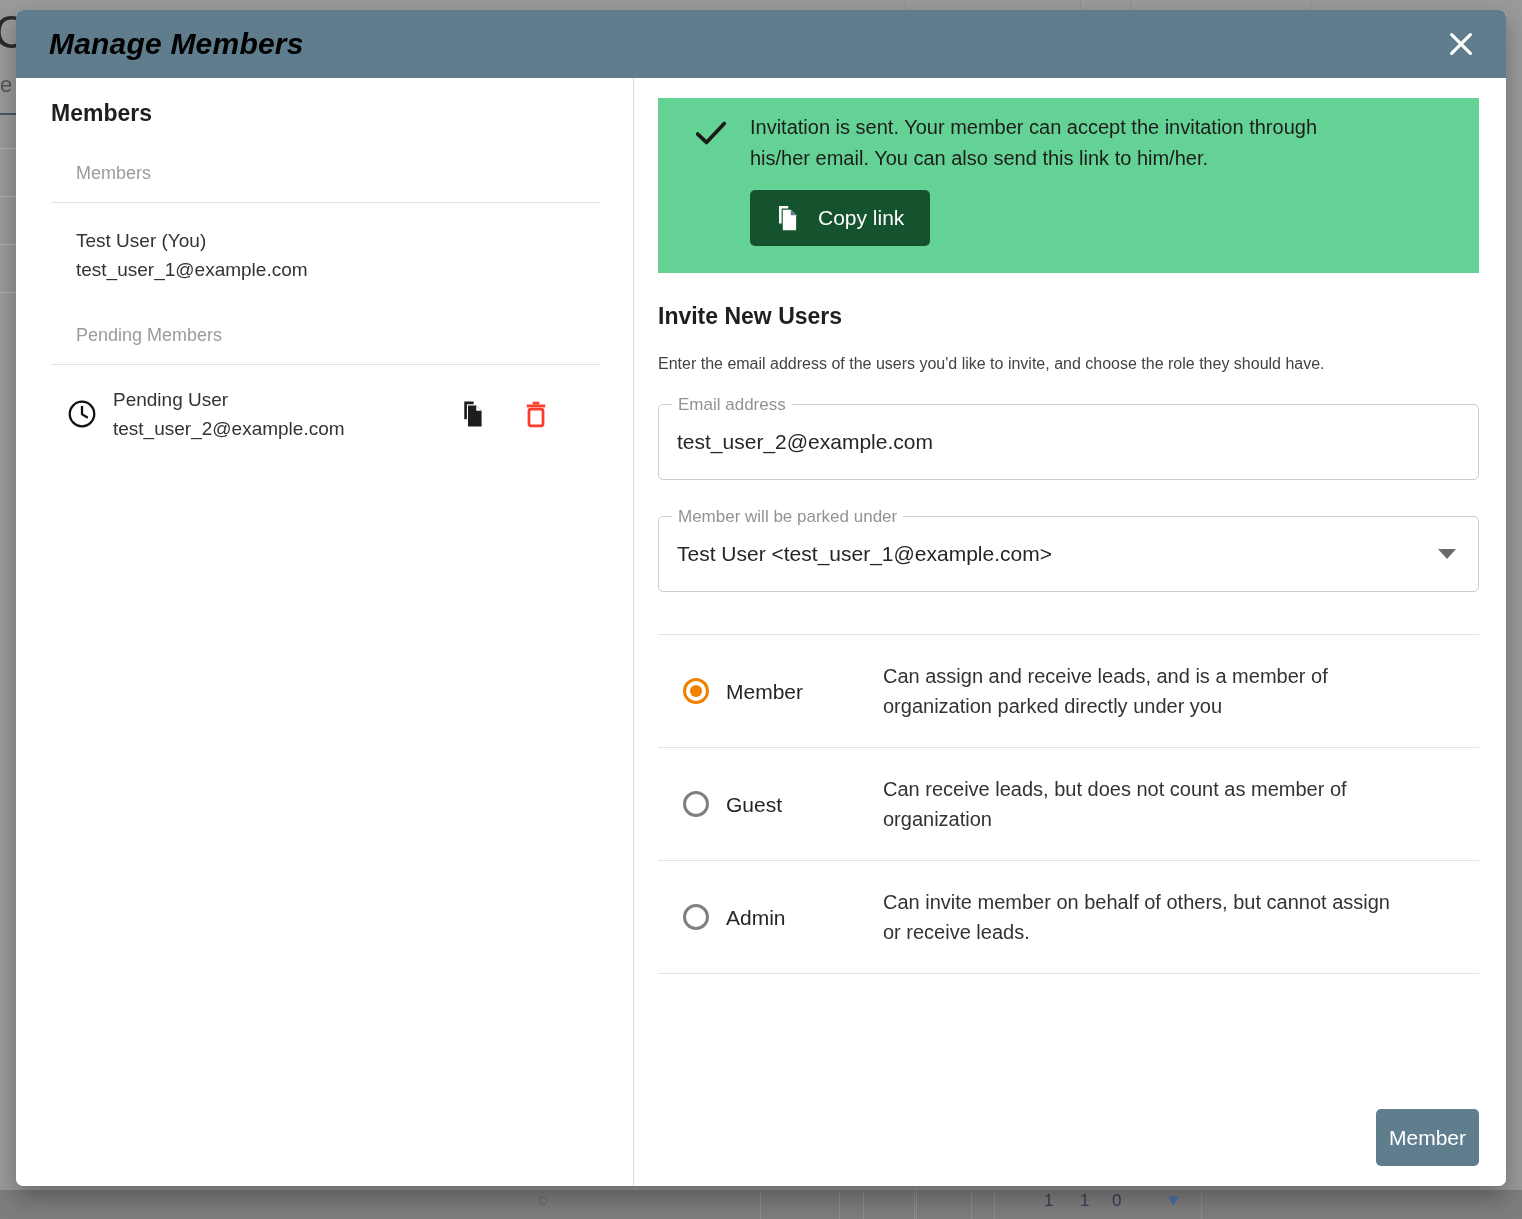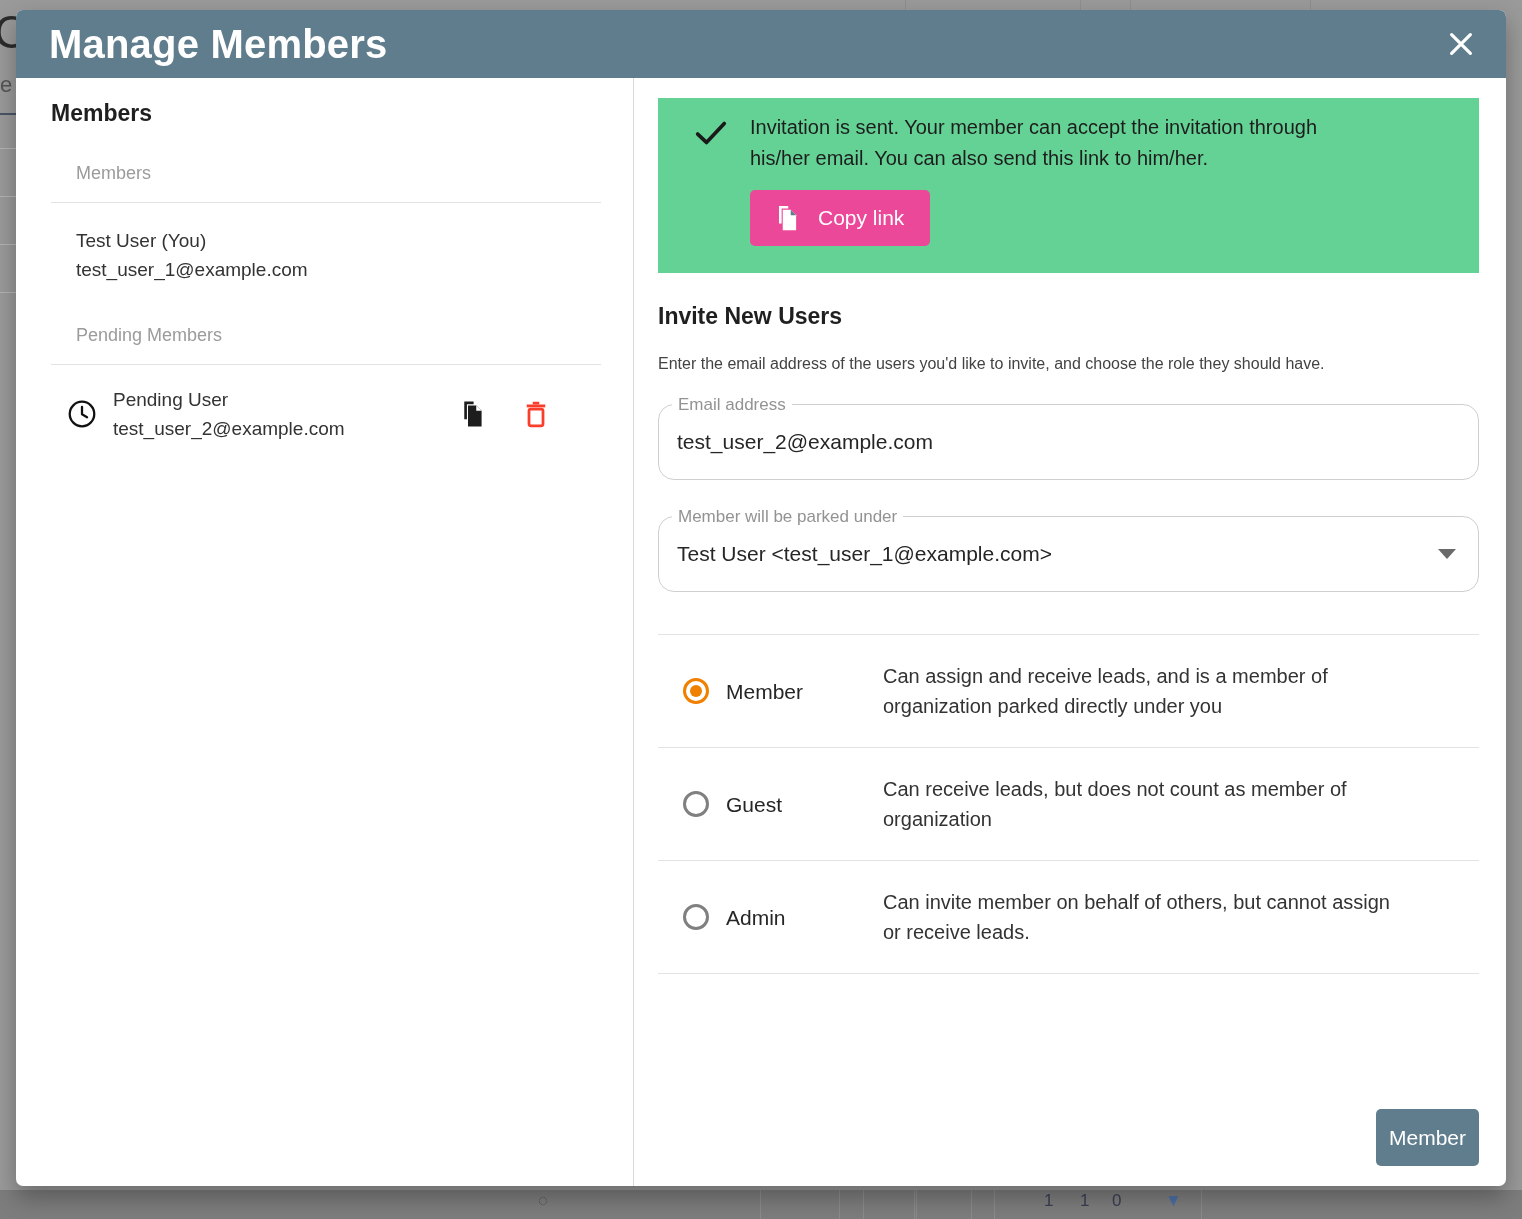--- a/index.html
+++ b/index.html
@@ -76,24 +76,25 @@
     position: relative;
     height: 68px;
     background: #5f7d8c;
     display: flex;
     align-items: center;
     justify-content: space-between;
     padding: 0 22px 0 33px;
     box-sizing: border-box;
   }
   #modal-title {
-    color: #ffffff;
-    font-size: 40px;
+    color: #000000;
+    font-size: 30px;
     font-weight: bold;
     letter-spacing: .2px;
+    font-style: italic;
   }
   #close-btn {
     width: 46px;
     height: 46px;
     display: flex;
     align-items: center;
     justify-content: center;
     cursor: pointer;
   }
   #close-btn svg { display: block; }
@@ -188,21 +189,21 @@
     font-size: 20px;
     color: #1d1d1d;
     line-height: 1.55;
     max-width: 600px;
   }
   #copy-link-btn {
     margin-top: 16px;
     display: inline-flex;
     align-items: center;
     gap: 16px;
-    background: #ec4899;
+    background: #14532d;
     border: none;
     border-radius: 5px;
     padding: 13px 26px 13px 22px;
     cursor: pointer;
     font-family: "Liberation Sans", sans-serif;
   }
   #copy-link-label {
     color: #ffffff;
     font-size: 21px;
   }
@@ -219,21 +220,21 @@
     line-height: 1.52;
     margin: 22px 0 0 0;
     max-width: 710px;
   }
 
   
   .mui-field {
     position: relative;
     margin-top: 28px;
     border: 1px solid #cfcfcf;
-    border-radius: 16px;
+    border-radius: 5px;
     height: 76px;
     box-sizing: border-box;
     display: flex;
     align-items: center;
     padding: 0 18px;
     cursor: text;
   }
   .mui-notch {
     position: absolute;
     top: -10px;

